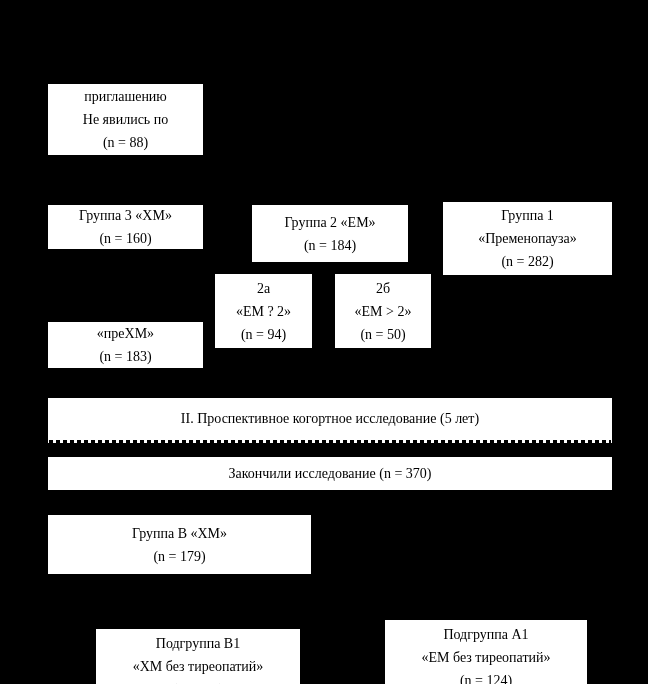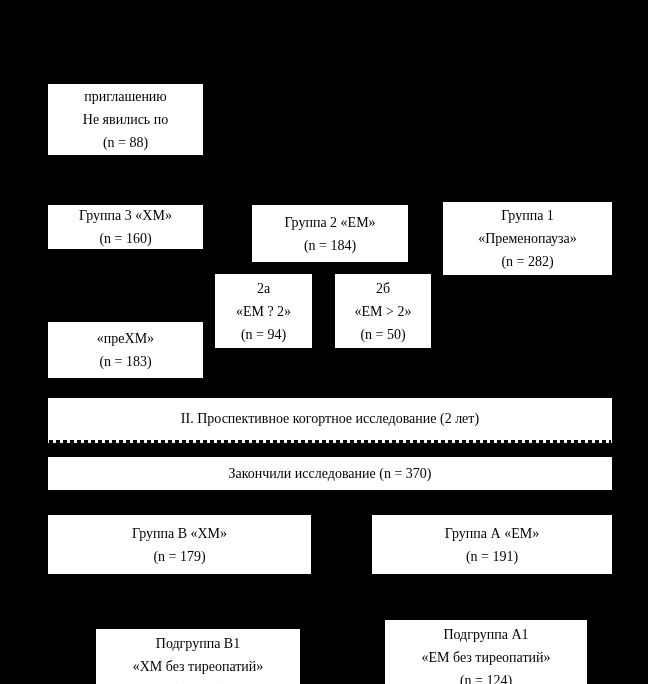--- a/index.html
+++ b/index.html
@@ -29,21 +29,21 @@
     box-sizing: border-box;
   }
   .box .line { width: 100%; }
 
   .box-no-show   { left: 48px;  top: 84px;  width: 155px; height: 71px; }
   .box-group3    { left: 48px;  top: 205px; width: 155px; height: 44px; }
   .box-group2    { left: 252px; top: 205px; width: 156px; height: 57px; }
   .box-group1    { left: 443px; top: 202px; width: 169px; height: 73px; }
   .box-sub2a     { left: 215px; top: 274px; width: 97px;  height: 74px; }
   .box-sub2b     { left: 335px; top: 274px; width: 96px;  height: 74px; }
-  .box-prekhm    { left: 48px;  top: 322px; width: 155px; height: 56px; }
+  .box-prekhm    { left: 48px;  top: 322px; width: 155px; height: 46px; }
   .box-stage2    { left: 48px;  top: 398px; width: 564px; height: 45px; padding-bottom: 4px; }
   .box-finished  { left: 48px;  top: 457px; width: 564px; height: 33px; }
   .box-groupB    { left: 48px;  top: 515px; width: 263px; height: 59px; }
   .box-groupA    { left: 372px; top: 515px; width: 240px; height: 59px; }
   .box-subB1     { left: 96px;  top: 598px; width: 204px; height: 74px; margin-top: 31px; }
   .box-subA1     { left: 385px; top: 620px; width: 202px; height: 74px; }
 
   .dashed-divider {
     position: absolute;
     left: 1px;
@@ -91,37 +91,33 @@
     <div class="line">«ЕМ &gt; 2»</div>
     <div class="line">(n = 50)</div>
   </div>
 
   <div class="box box-prekhm">
     <div class="line">«преХМ»</div>
     <div class="line">(n = 183)</div>
   </div>
 
   <div class="box box-stage2">
-    <div class="line">II. Проспективное когортное исследование (2 лет)</div>
+    <div class="line">II. Проспективное когортное исследование (5 лет)</div>
     <div class="dashed-divider"></div>
   </div>
 
   <div class="box box-finished">
     <div class="line">Закончили исследование (n = 370)</div>
   </div>
 
   <div class="box box-groupB">
     <div class="line">Группа В «ХМ»</div>
     <div class="line">(n = 179)</div>
   </div>
 
-  <div class="box box-groupA">
-    <div class="line">Группа А «ЕМ»</div>
-    <div class="line">(n = 191)</div>
-  </div>
 
   <div class="box box-subB1">
     <div class="line">Подгруппа В1</div>
     <div class="line">«ХМ без тиреопатий»</div>
     <div class="line">(n = 116)</div>
   </div>
 
   <div class="box box-subA1">
     <div class="line">Подгруппа А1</div>
     <div class="line">«ЕМ без тиреопатий»</div>

